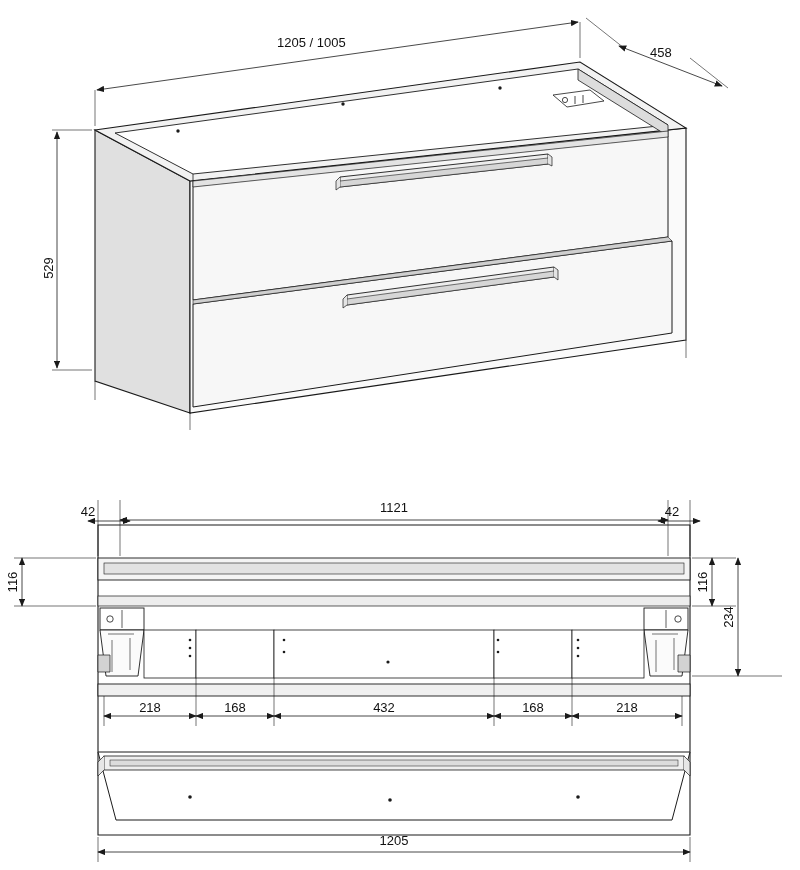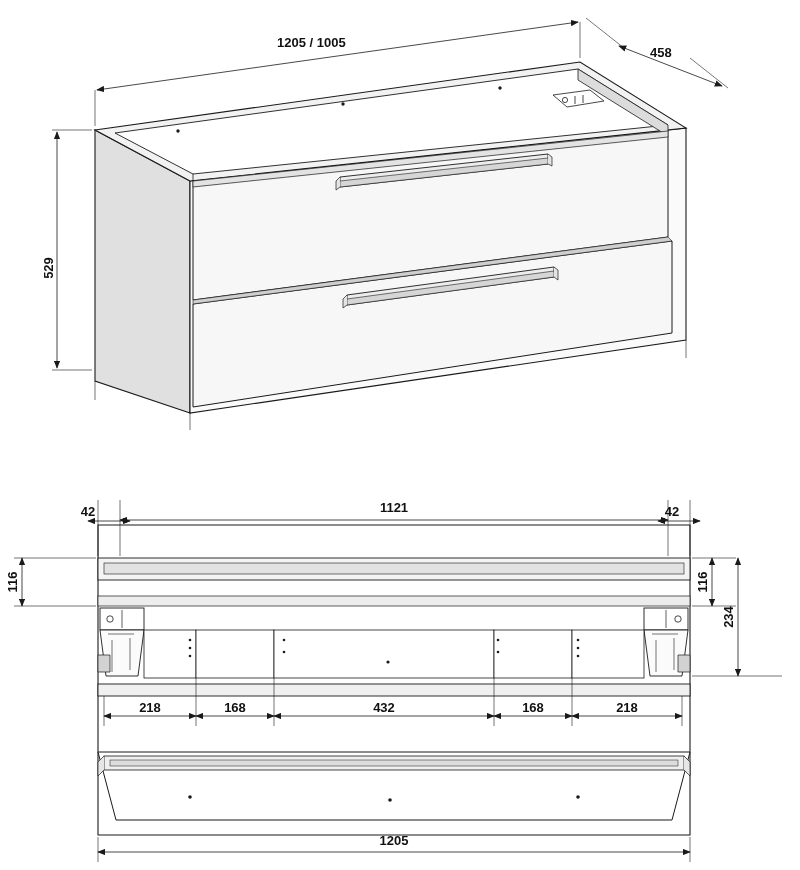--- a/index.html
+++ b/index.html
@@ -11,21 +11,20 @@
     width: 800px;
     height: 870px;
     font-family: "Liberation Sans", sans-serif;
     color: #1a1a1a;
     overflow: hidden;
   }
   #sheet {
     position: relative;
     width: 800px;
     height: 870px;
-    font-weight: bold;
   }
   #sheet svg {
     display: block;
   }
   .dim-label {
     font-family: "Liberation Sans", sans-serif;
     font-size: 13px;
     fill: #111111;
   }
 </style>

